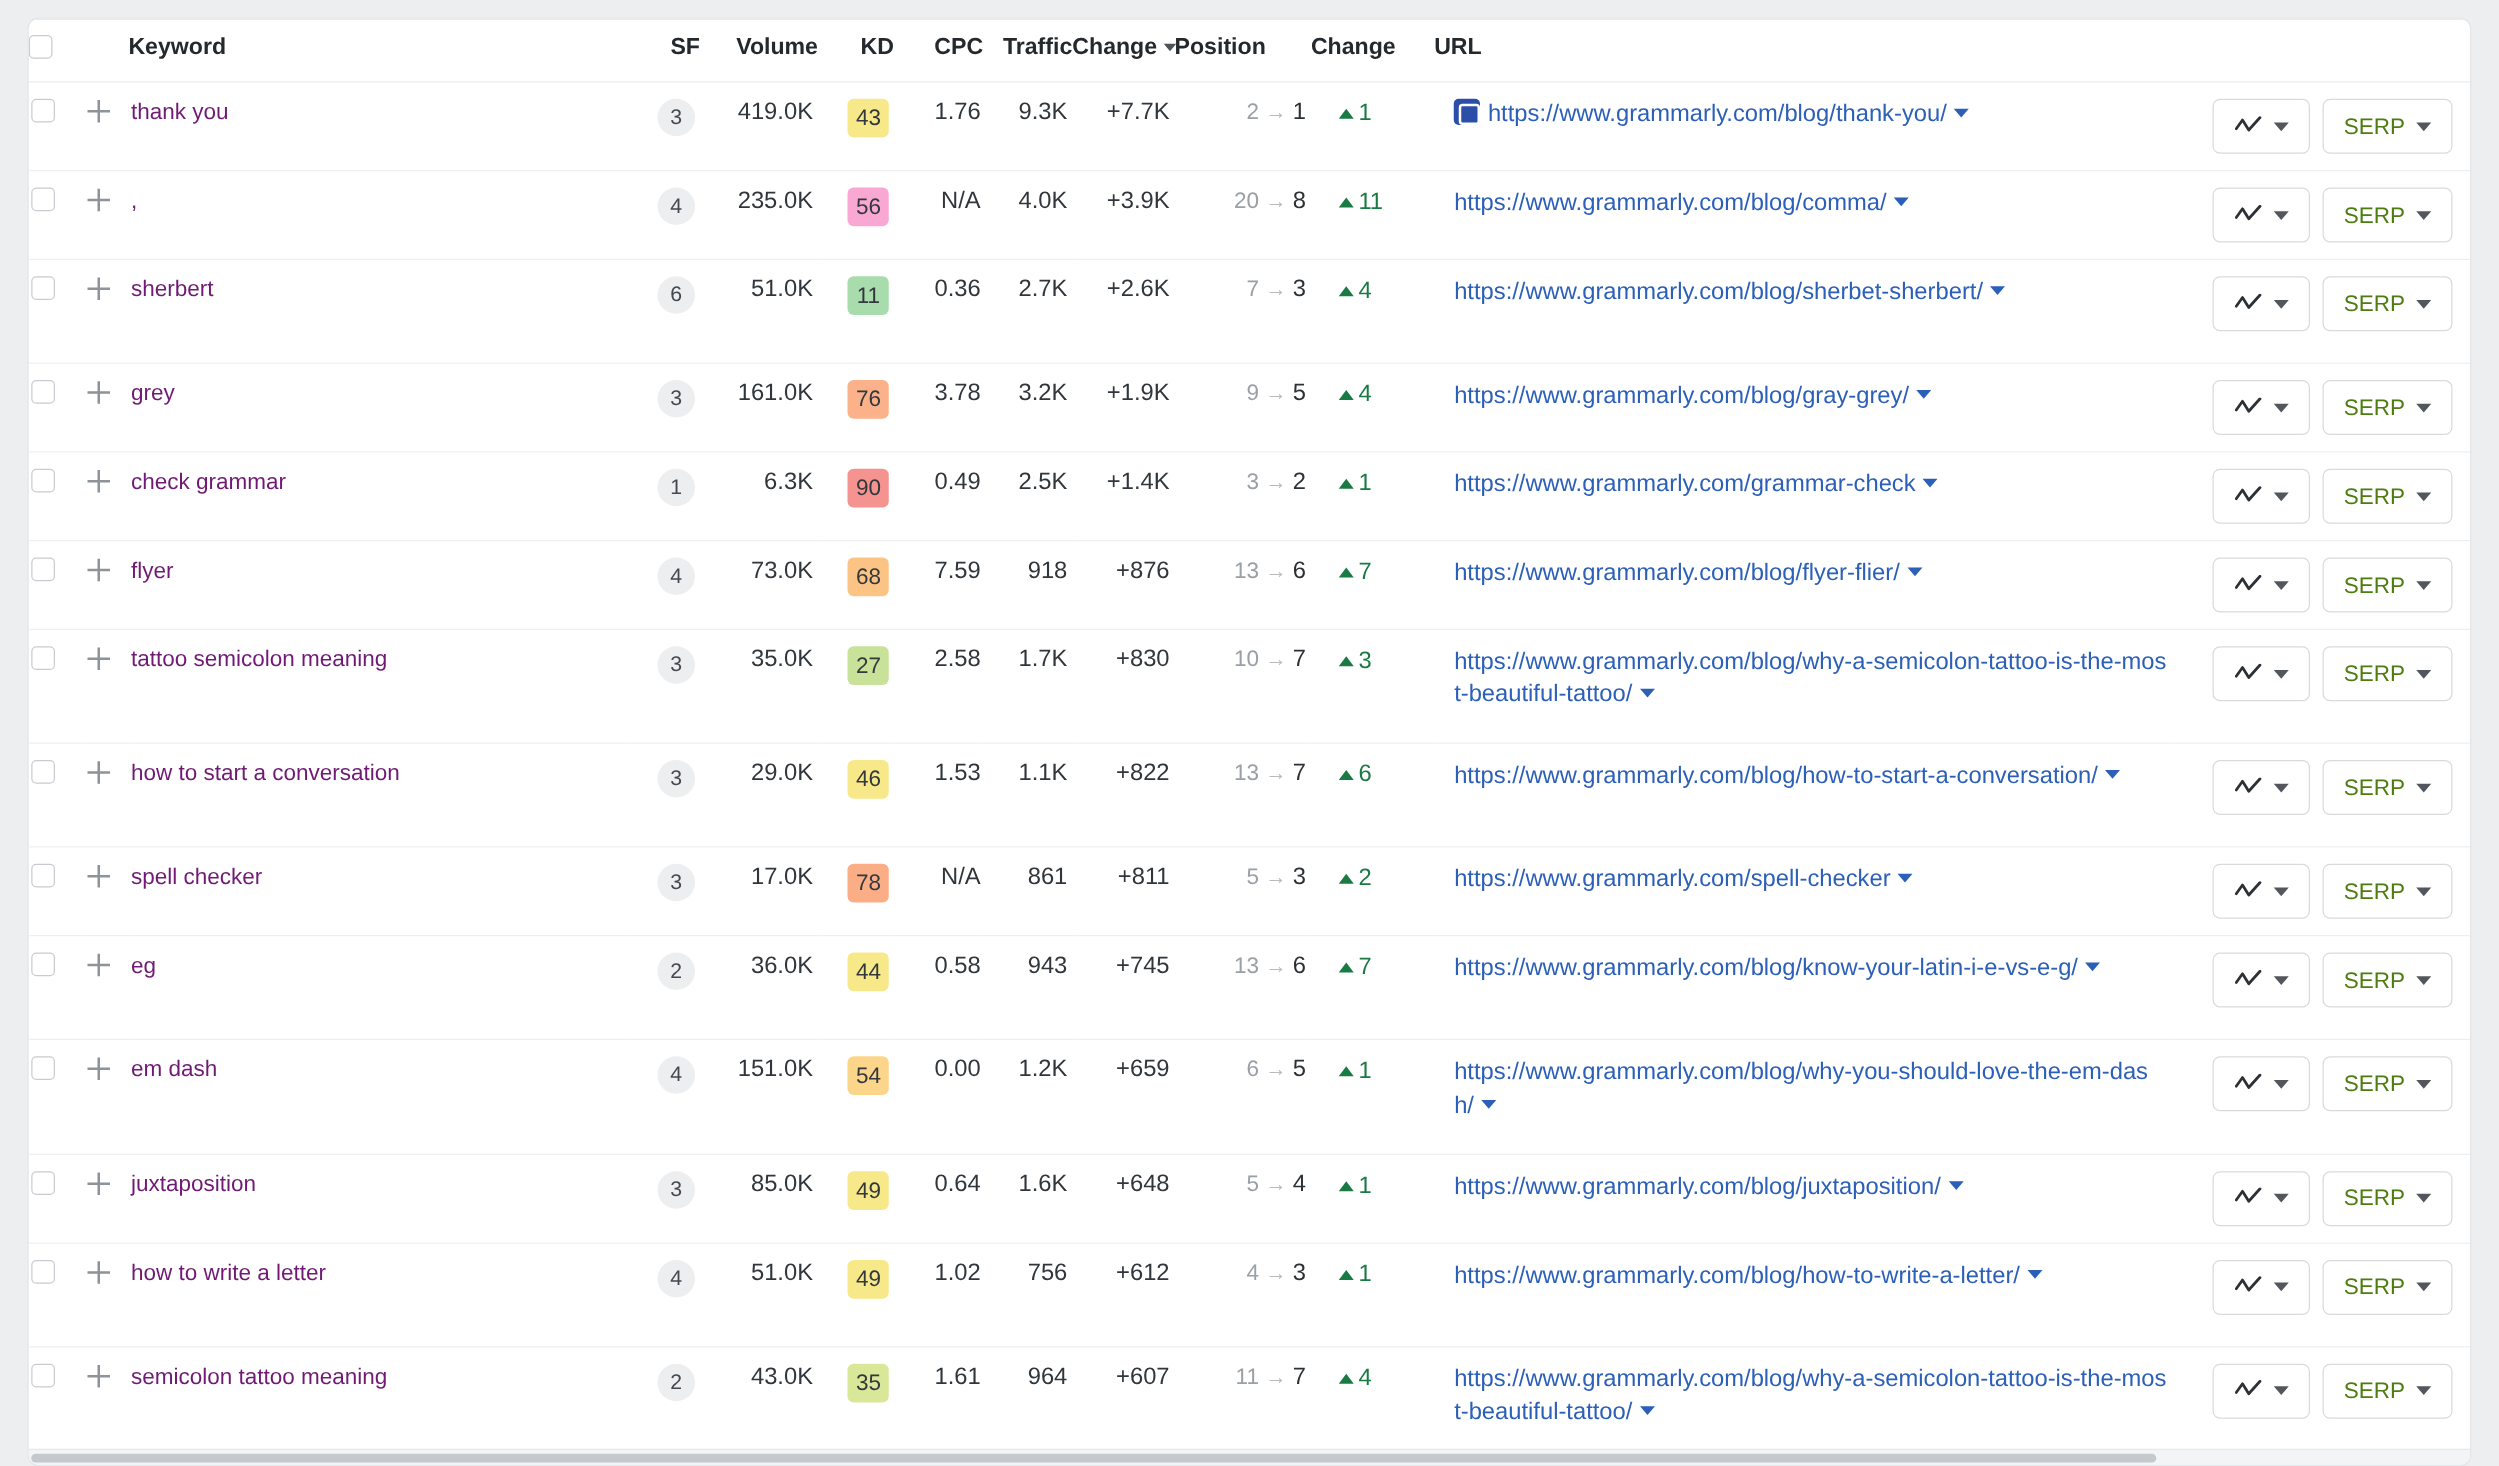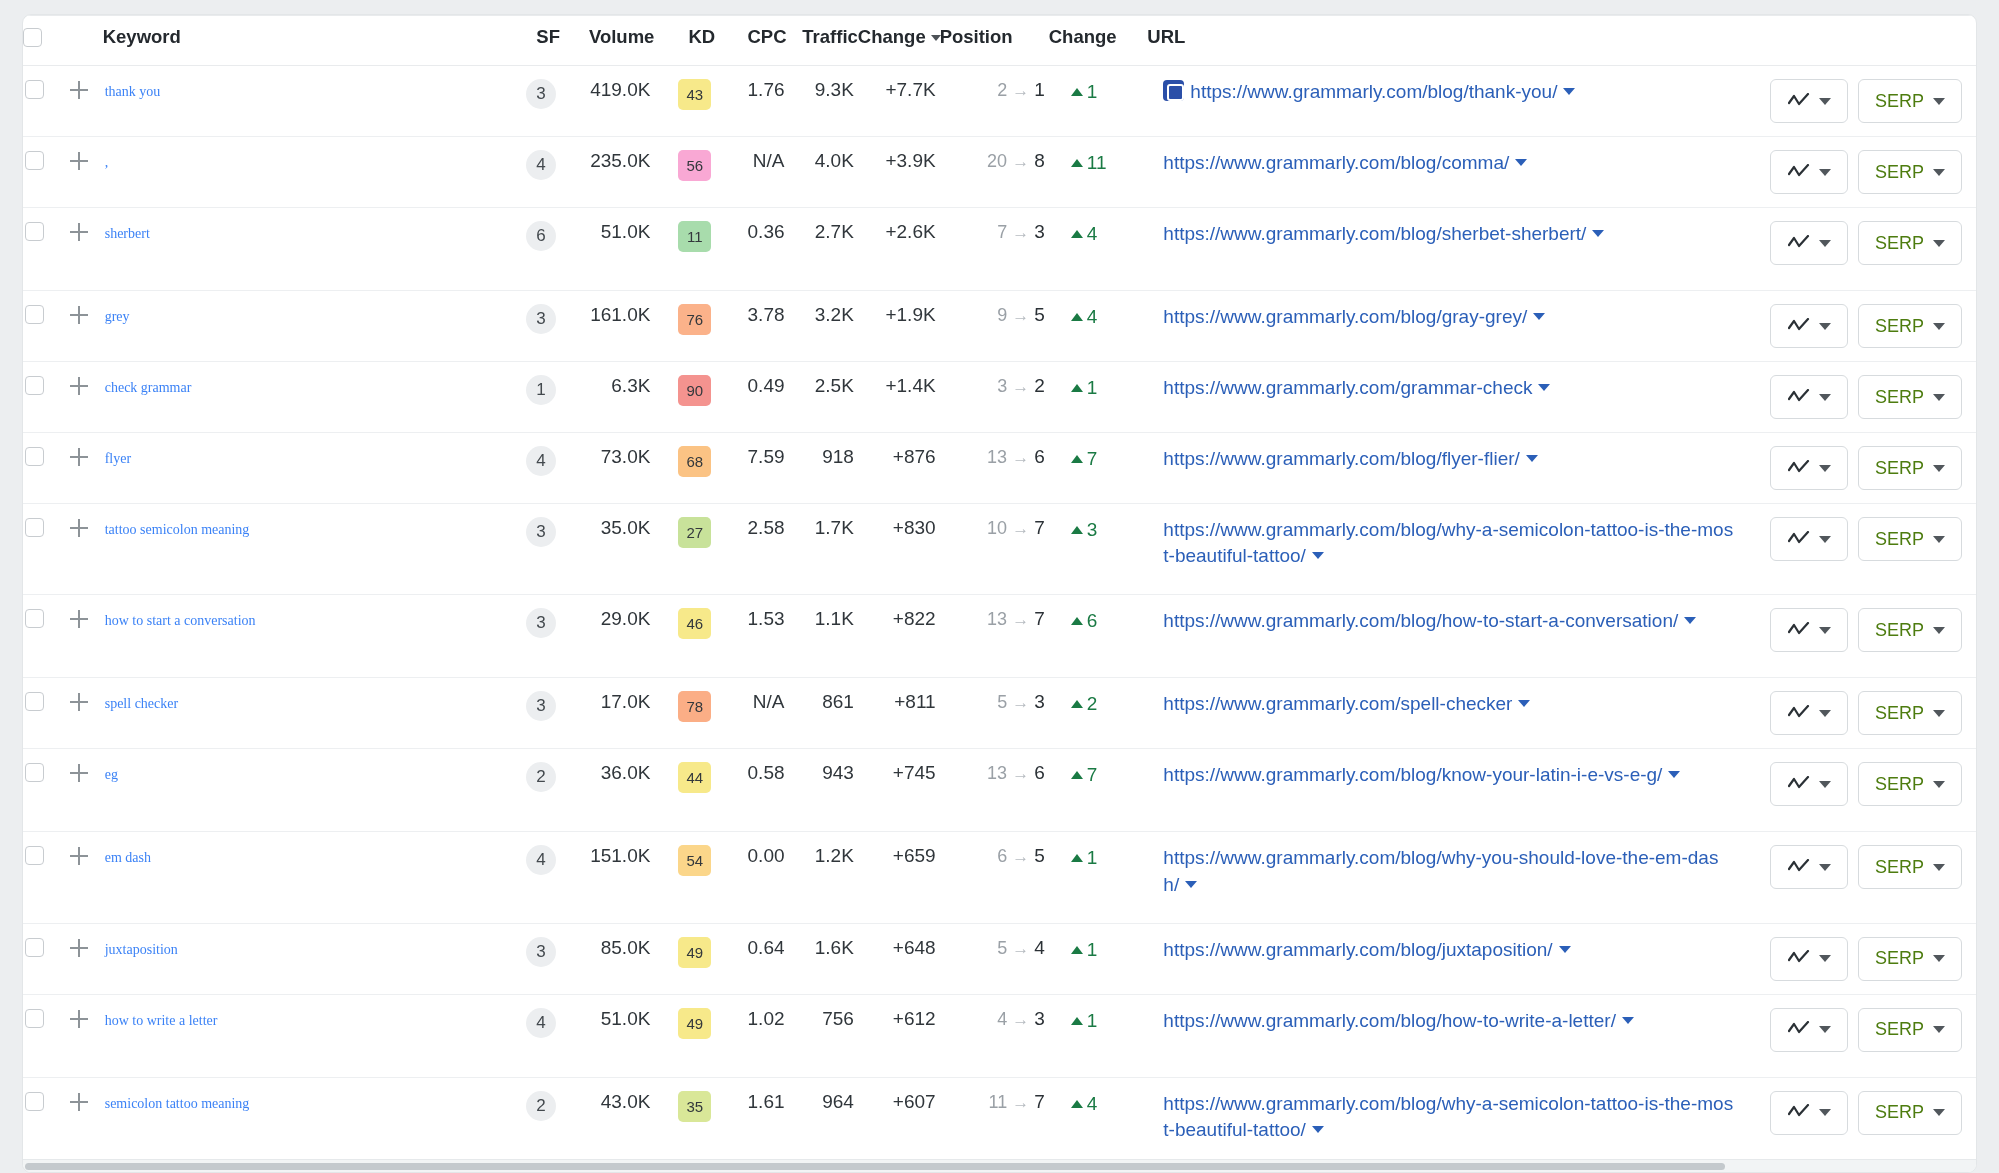--- a/index.html
+++ b/index.html
@@ -167,25 +167,24 @@
   }
   .plus-ico:before, .plus-ico:after {
     content: "";
     position: absolute;
     background: #8d9398;
   }
   .plus-ico:before { left: 0; top: 8px; width: 18px; height: 2px; }
   .plus-ico:after  { top: 0; left: 8px; height: 18px; width: 2px; }
 
   .kw-link {
-    color: #3b82f6;
+    color: #701a75;
     text-decoration: none;
-    font-size: 14px;
+    font-size: 18px;
     cursor: pointer;
-    font-family: Liberation Serif, serif;
   }
 
   
   .sf-badge {
     display: inline-block;
     min-width: 30px; height: 30px;
     line-height: 30px;
     border-radius: 50%;
     background: #eceef0;
     color: #43494e;
@@ -193,21 +192,21 @@
     text-align: center;
     padding: 0 2px;
   }
 
   
   .kd-badge {
     display: inline-block;
     min-width: 33px; height: 31px;
     line-height: 31px;
     border-radius: 5px;
-    font-size: 15px;
+    font-size: 18px;
     color: #33383c;
     text-align: center;
     padding: 0 3px;
   }
 
   .muted { color: #a8adb2; }
   .pos-green { color: #16864a; }
   .pos-old { color: #9aa0a6; font-size: 18px; }
   .pos-arrow { color: #b6bbc0; padding: 0 5px; font-size: 17px; }
   .pos-new { color: #2b3136; font-size: 19px; }

